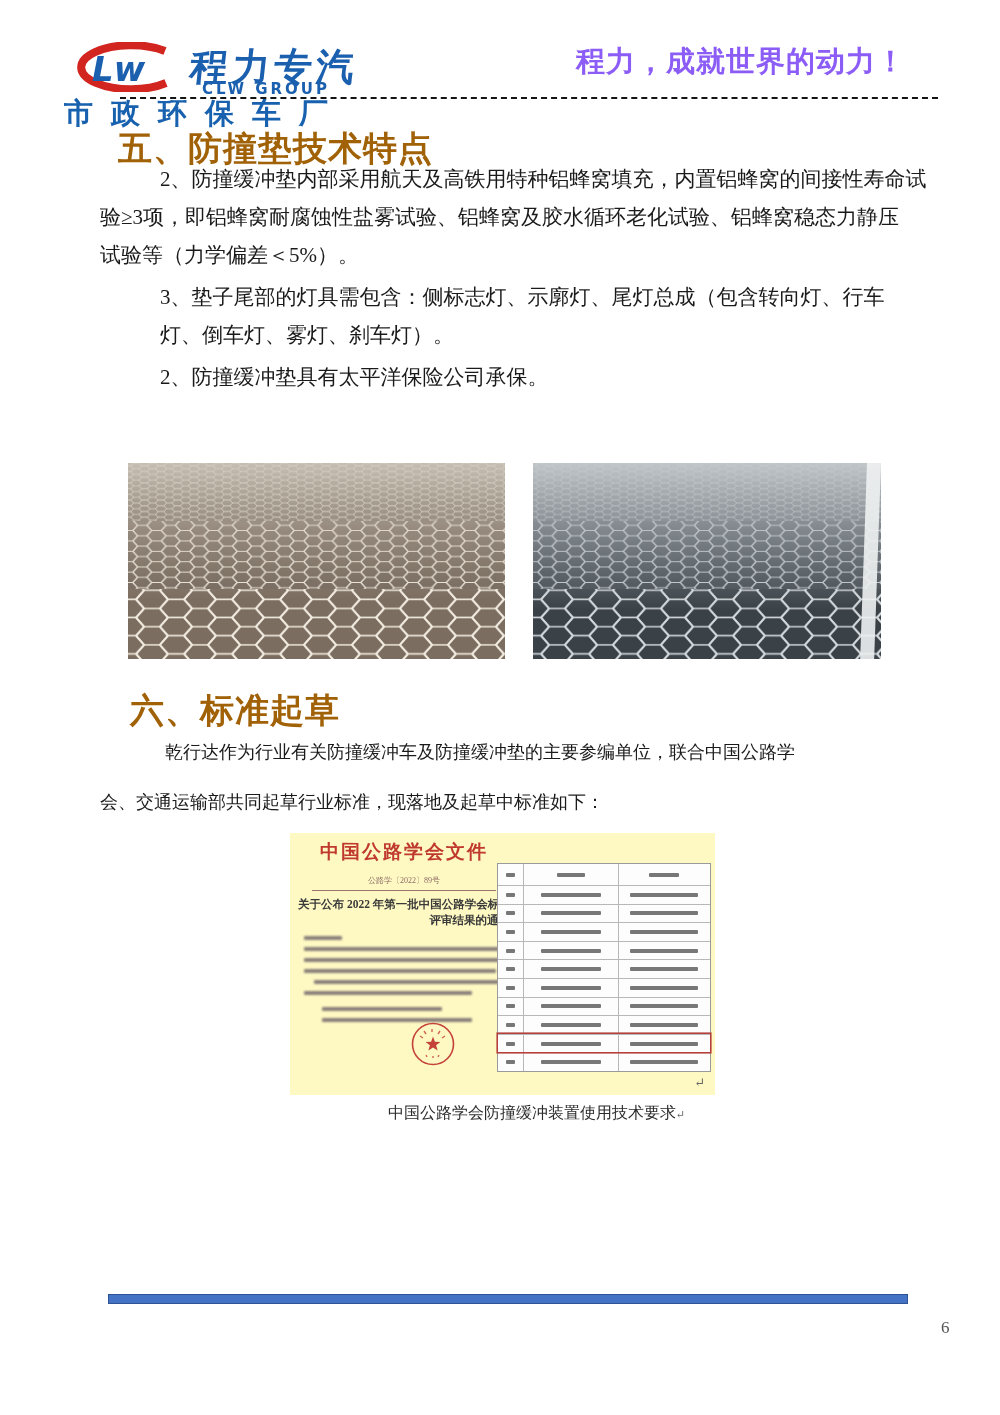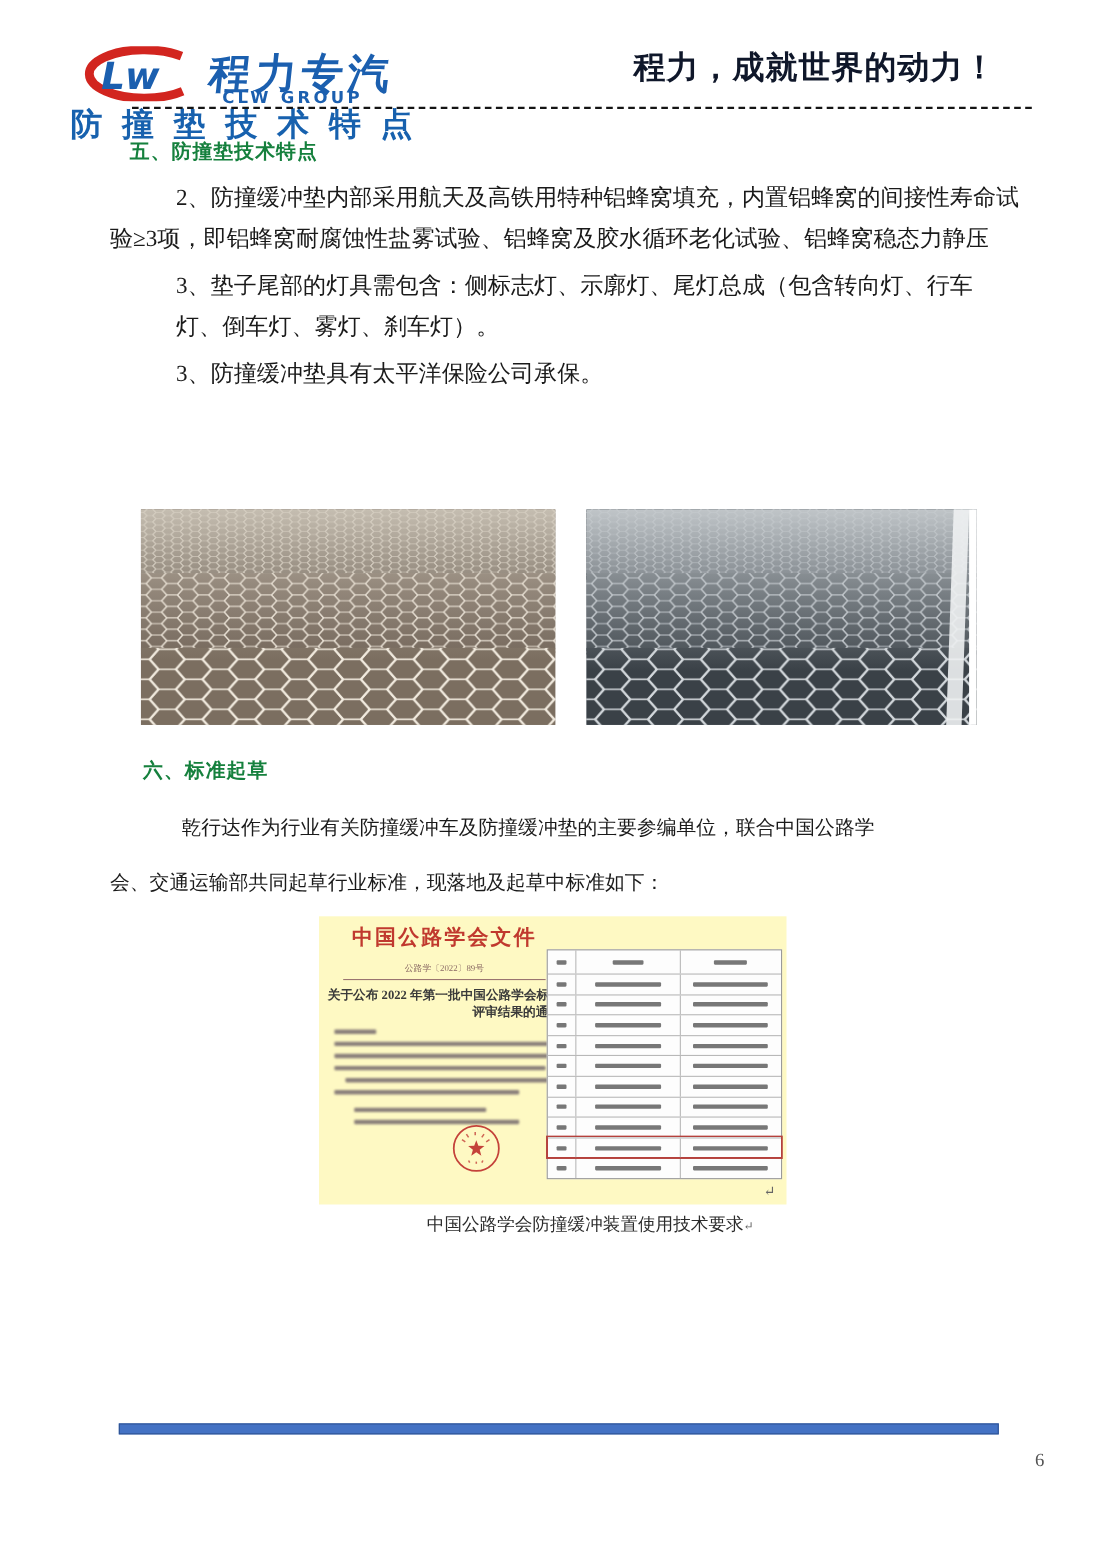--- a/index.html
+++ b/index.html
@@ -21,27 +21,27 @@
   .brand-en {
     position:absolute; left:140px; top:40px; font-family:"DejaVu Sans","Liberation Sans",sans-serif;
     font-size:15px; font-weight:bold; color:#1b5faf; letter-spacing:3px; white-space:nowrap;
   }
   .factory {
     position:absolute; left:2px; top:54px; font-family:"DejaVu Sans","Liberation Sans",sans-serif;
     font-size:29px; font-weight:bold; color:#1761ae; letter-spacing:18px; white-space:nowrap;
   }
   .slogan {
     position:absolute; left:576px; top:42px; font-size:29px; font-weight:bold;
-    color:#0f172a; white-space:nowrap; letter-spacing:1px;
+    color:#8b5cf6; white-space:nowrap; letter-spacing:1px;
   }
   .head-dash { position:absolute; left:120px; top:97px; width:818px; border-top:2px dashed #141414; }
   
   .h-red {
     position:absolute; font-family:"DejaVu Sans","Liberation Sans",sans-serif;
-    font-weight:bold; color:#15803d; font-size:18px; letter-spacing:1px; white-space:nowrap;
+    font-weight:bold; color:#a16207; font-size:34px; letter-spacing:1px; white-space:nowrap;
   }
   .h5 { left:118px; top:126px; }
   .h6 { left:130px; top:688px; }
   
   .body5 { position:absolute; left:100px; top:160px; width:838px; font-size:21px; line-height:38px; }
   .body5 .item { margin-bottom:4px; }
   .line { white-space:nowrap; }
   .ind { padding-left:60px; }
   .body6 { position:absolute; left:100px; top:727px; width:838px; font-size:18px; line-height:50px; }
   .ind65 { padding-left:65px; }
@@ -81,37 +81,38 @@
 
 <div class="page">
 
   <div class="logo-block">
     <svg class="swoosh" width="118" height="50" viewBox="0 0 118 50">
       <path d="M103,9 A50,22 0 1 0 104,41" fill="none" stroke="#d2251f" stroke-width="8"></path>
       <text x="30" y="39" font-family="DejaVu Sans, sans-serif" font-size="34" font-weight="bold" font-style="italic" fill="#1b5faf">Lw</text>
     </svg>
     <div class="brand-cn">程力专汽</div>
     <div class="brand-en">CLW GROUP</div>
-    <div class="factory">防撞垫技术特点</div>
+    <div class="factory">市政环保车厂</div>
   </div>
   <div class="slogan">程力，成就世界的动力！</div>
   <div class="head-dash"></div>
 
   <div class="h-red h5">五、防撞垫技术特点</div>
   <div class="body5">
     <div class="item">
       <div class="line ind">2、防撞缓冲垫内部采用航天及高铁用特种铝蜂窝填充，内置铝蜂窝的间接性寿命试</div>
       <div class="line">验≥3项，即铝蜂窝耐腐蚀性盐雾试验、铝蜂窝及胶水循环老化试验、铝蜂窝稳态力静压</div>
+      <div class="line">试验等（力学偏差＜5%）。</div>
     </div>
     <div class="item">
       <div class="line ind">3、垫子尾部的灯具需包含：侧标志灯、示廓灯、尾灯总成（包含转向灯、行车</div>
       <div class="line ind">灯、倒车灯、雾灯、刹车灯）。</div>
     </div>
     <div class="item">
-      <div class="line ind">3、防撞缓冲垫具有太平洋保险公司承保。</div>
+      <div class="line ind">2、防撞缓冲垫具有太平洋保险公司承保。</div>
     </div>
   </div>
 
   <svg class="photo p1" viewBox="0 0 377 196" preserveAspectRatio="none">
     <defs>
       <pattern id="hxa" patternUnits="userSpaceOnUse" width="30" height="17.32" patternTransform="scale(0.55,0.33)">
         <g fill="#6f655a" stroke="#e6dfd3" stroke-width="1.6">
           <path d="M25,8.66 20,17.32 10,17.32 5,8.66 10,0 20,0 Z"></path>
             <path d="M10,0 5,8.66 -5,8.66 -10,0 -5,-8.66 5,-8.66 Z"></path>
           <path d="M40,0 35,8.66 25,8.66 20,0 25,-8.66 35,-8.66 Z"></path>

